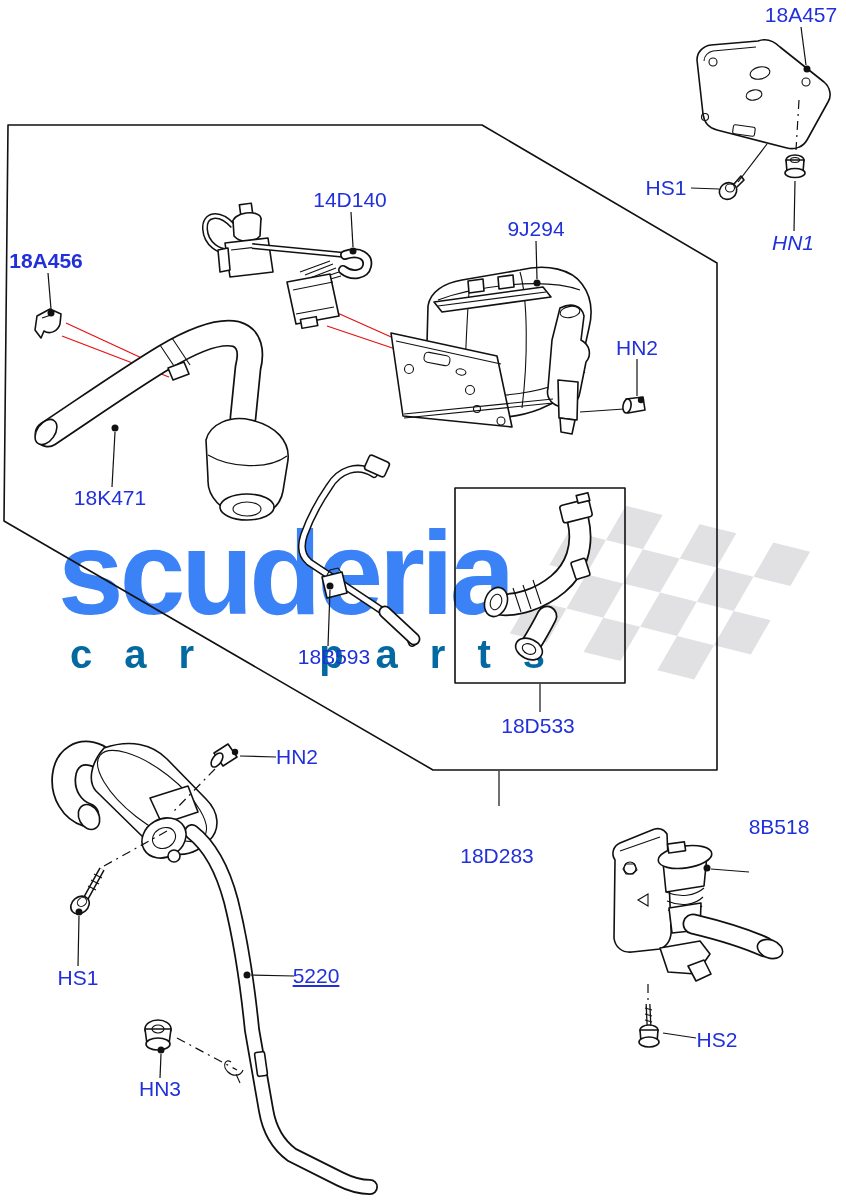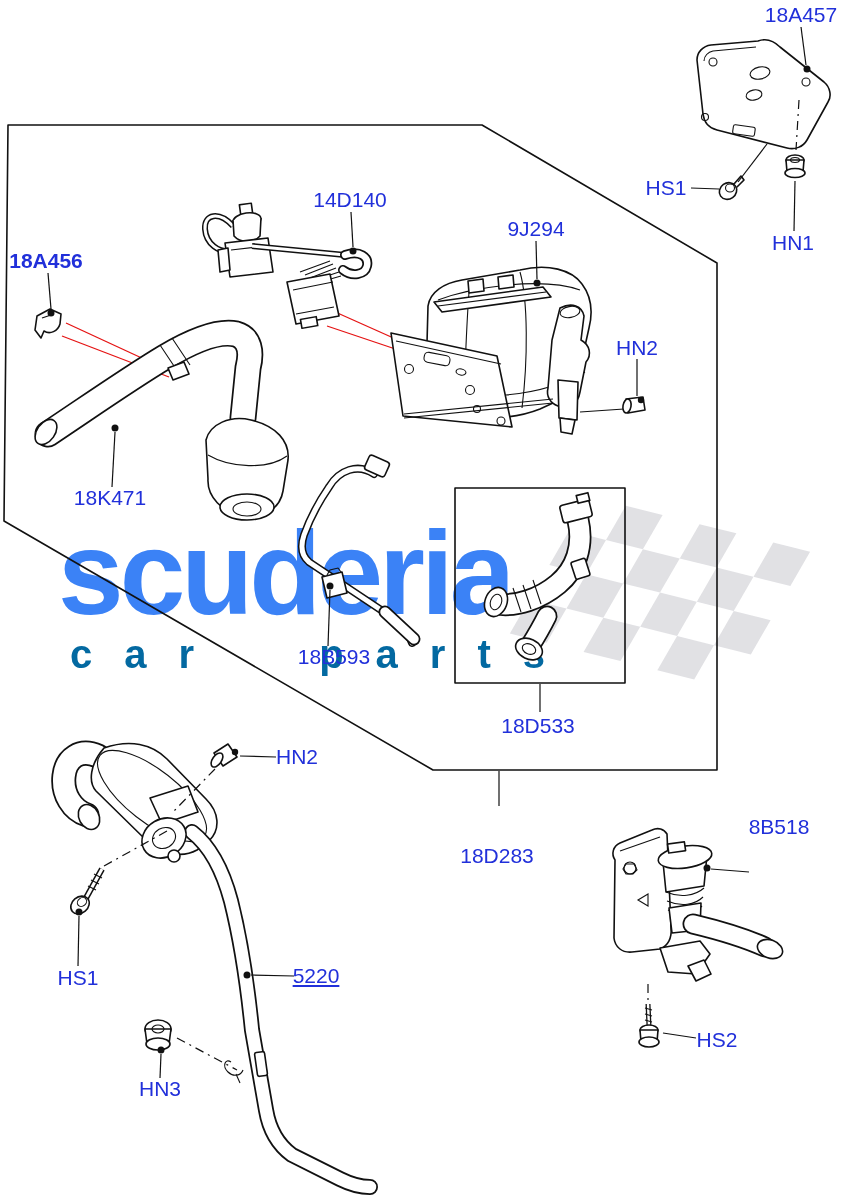--- a/index.html
+++ b/index.html
@@ -277,21 +277,21 @@
         <circle class="dot" cx="161" cy="1050" r="3.5"></circle>
       <path class="leader" d="M749,872 L711,869"></path>
         <circle class="dot" cx="707" cy="868" r="3.5"></circle>
       <path class="leader" d="M696,1038 L663,1033"></path>
     </g>
   </svg>
 
   <div id="labels-layer">
       <div class="part-label" style="left: 801px; top: 15px;">18A457</div>
       <div class="part-label" style="left: 666px; top: 188px;">HS1</div>
-      <div class="part-label" style="left: 793px; top: 243px;">HN1</div>
+      <div class="part-label" style="left: 793px; top: 243px; font-style: italic;">HN1</div>
       <div class="part-label" style="left: 350px; top: 200px;">14D140</div>
       <div class="part-label" style="left: 536px; top: 229px;">9J294</div>
       <div class="part-label" style="left: 46px; top: 261px; font-weight: bold;">18A456</div>
       <div class="part-label" style="left: 637px; top: 348px;">HN2</div>
       <div class="part-label" style="left: 110px; top: 498px;">18K471</div>
       <div class="part-label" style="left: 327px; top: 657px; margin-left: 7px;">18B593</div>
       <div class="part-label" style="left: 538px; top: 726px;">18D533</div>
       <div class="part-label" style="left: 497px; top: 820px; margin-top: 36px;">18D283</div>
       <div class="part-label" style="left: 297px; top: 757px;">HN2</div>
       <div class="part-label" style="left: 78px; top: 978px;">HS1</div>

